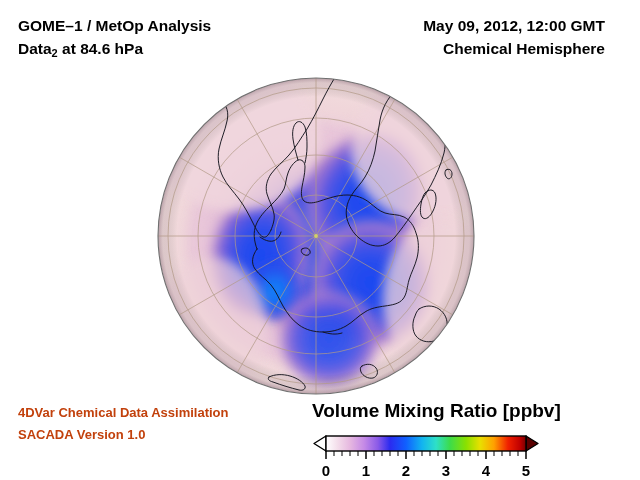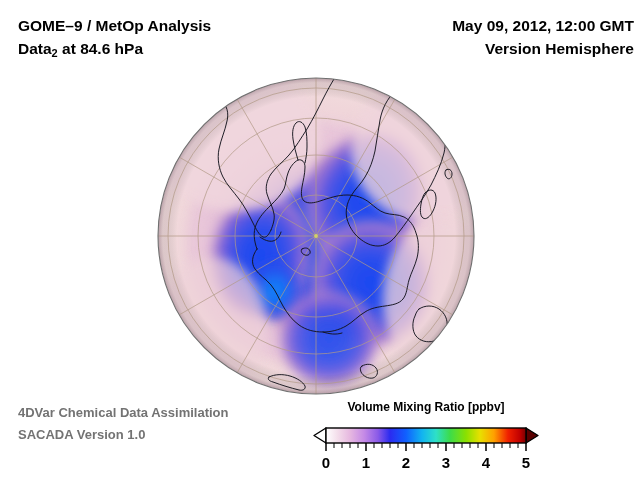--- a/index.html
+++ b/index.html
@@ -18,21 +18,21 @@
 
   
   #header-left {
     position: absolute;
     left: 18px;
     top: 14px;
     text-align: left;
   }
   #header-right {
     position: absolute;
-    right: 6px;
+    right: 35px;
     top: 14px;
     text-align: right;
   }
   .hdr-line {
     font-size: 15.5px;
     font-weight: bold;
     color: #000000;
     line-height: 23px;
     white-space: nowrap;
   }
@@ -59,34 +59,34 @@
 
   
   #footer-left {
     position: absolute;
     left: 18px;
     top: 402px;
   }
   .ftr-line {
     font-size: 13px;
     font-weight: bold;
-    color: #737373;
+    color: #c2410c;
     line-height: 22px;
     white-space: nowrap;
   }
 
   
   #colorbar-block {
     position: absolute;
     left: 312px;
     top: 400px;
     width: 228px;
   }
   #cb-title {
-    font-size: 12px;
+    font-size: 19px;
     font-weight: bold;
     color: #000;
     text-align: center;
     white-space: nowrap;
     margin-bottom: 4px;
   }
   #cb-svg { display: block; }
 
   
   #logos {
@@ -96,27 +96,27 @@
     width: 78px;
     height: 96px;
   }
 </style>
 </head>
 <body>
 
 <div id="page">
 
   <div id="header-left">
-    <div class="hdr-line">GOME–9 / MetOp Analysis</div>
+    <div class="hdr-line">GOME–1 / MetOp Analysis</div>
     <div class="hdr-line"><span>Data</span><sub>2</sub><span> at 84.6 hPa</span></div>
   </div>
 
   <div id="header-right">
     <div class="hdr-line">May 09, 2012, 12:00 GMT</div>
-    <div class="hdr-line">Version Hemisphere</div>
+    <div class="hdr-line">Chemical Hemisphere</div>
   </div>
 
   <div id="globe-wrap">
     <svg id="globe-svg" viewBox="0 0 318 318" xmlns="http://www.w3.org/2000/svg">
       <defs>
         <clipPath id="diskClip">
           <circle cx="159" cy="159" r="158"></circle>
         </clipPath>
 
         <radialGradient id="bgPink" cx="50%" cy="50%" r="50%">

